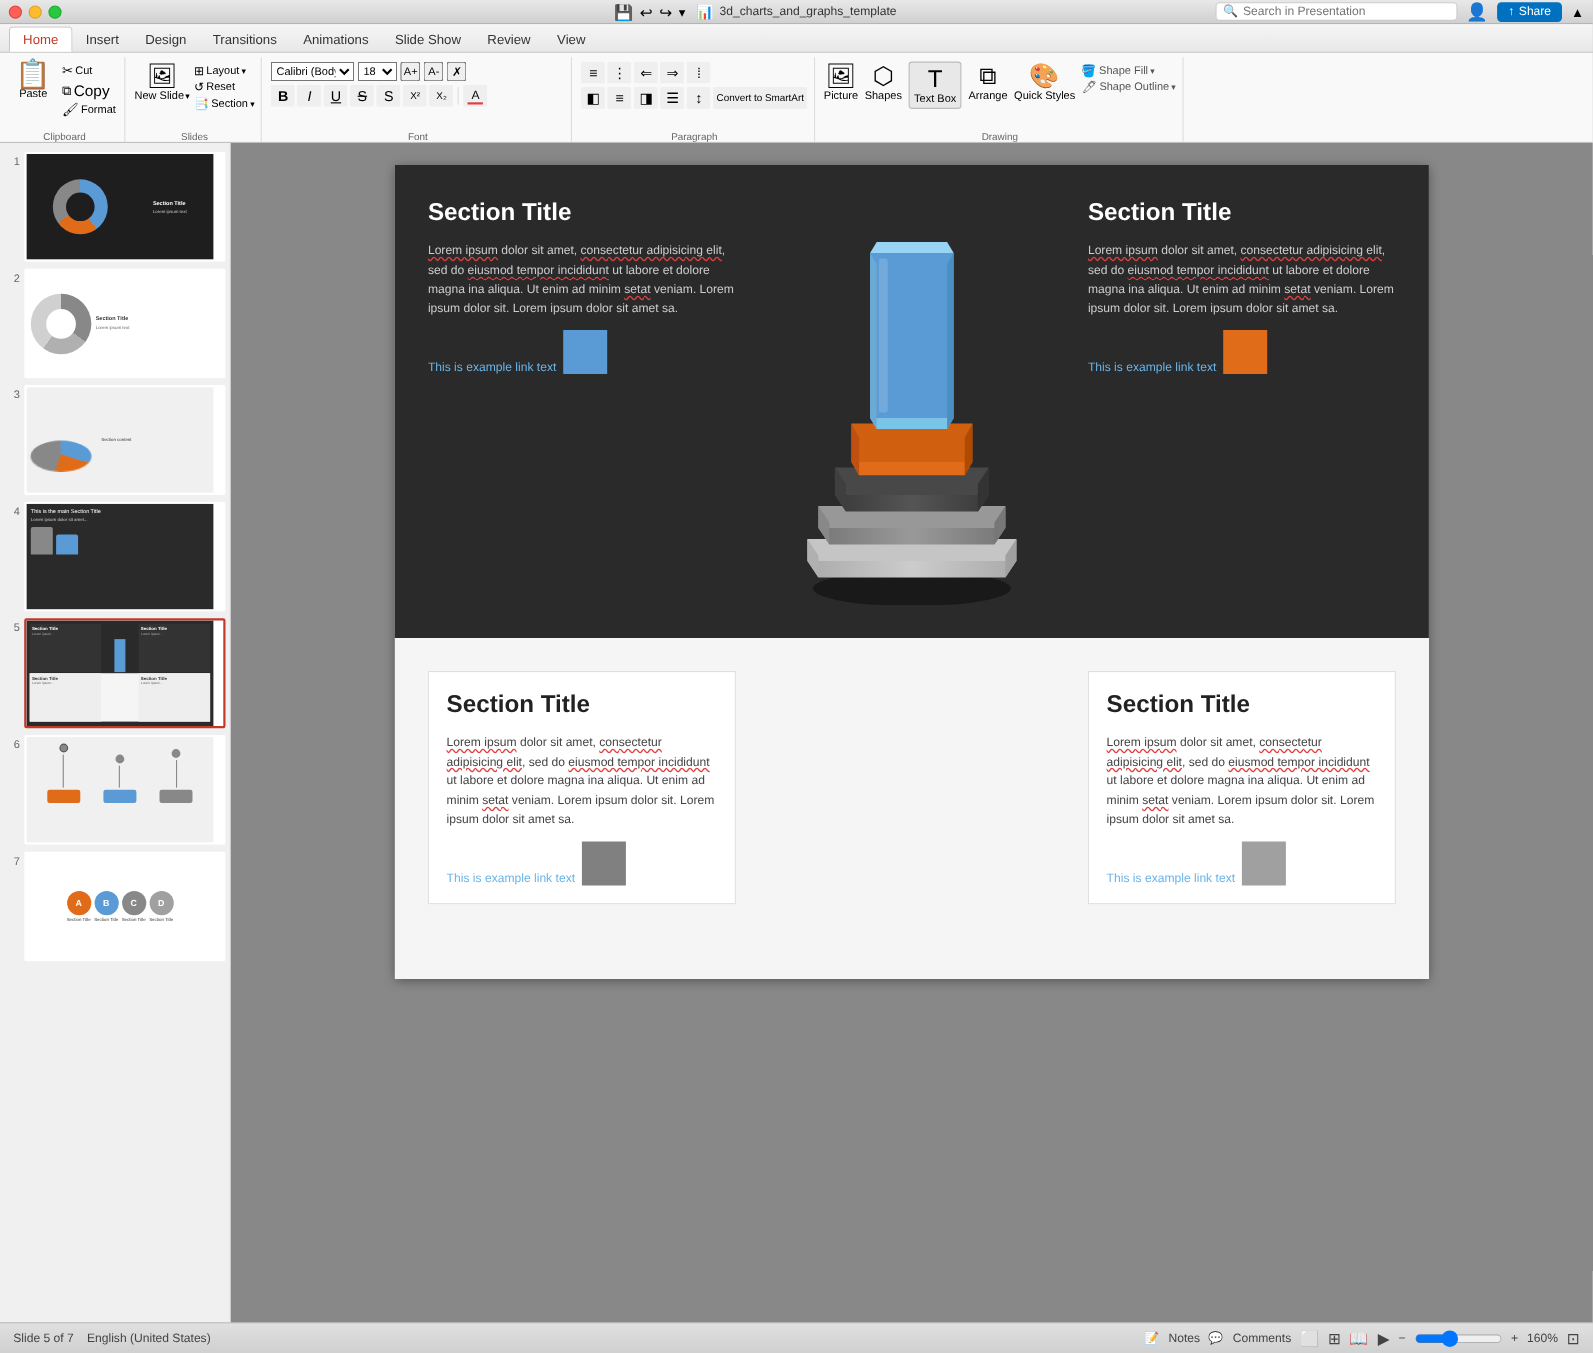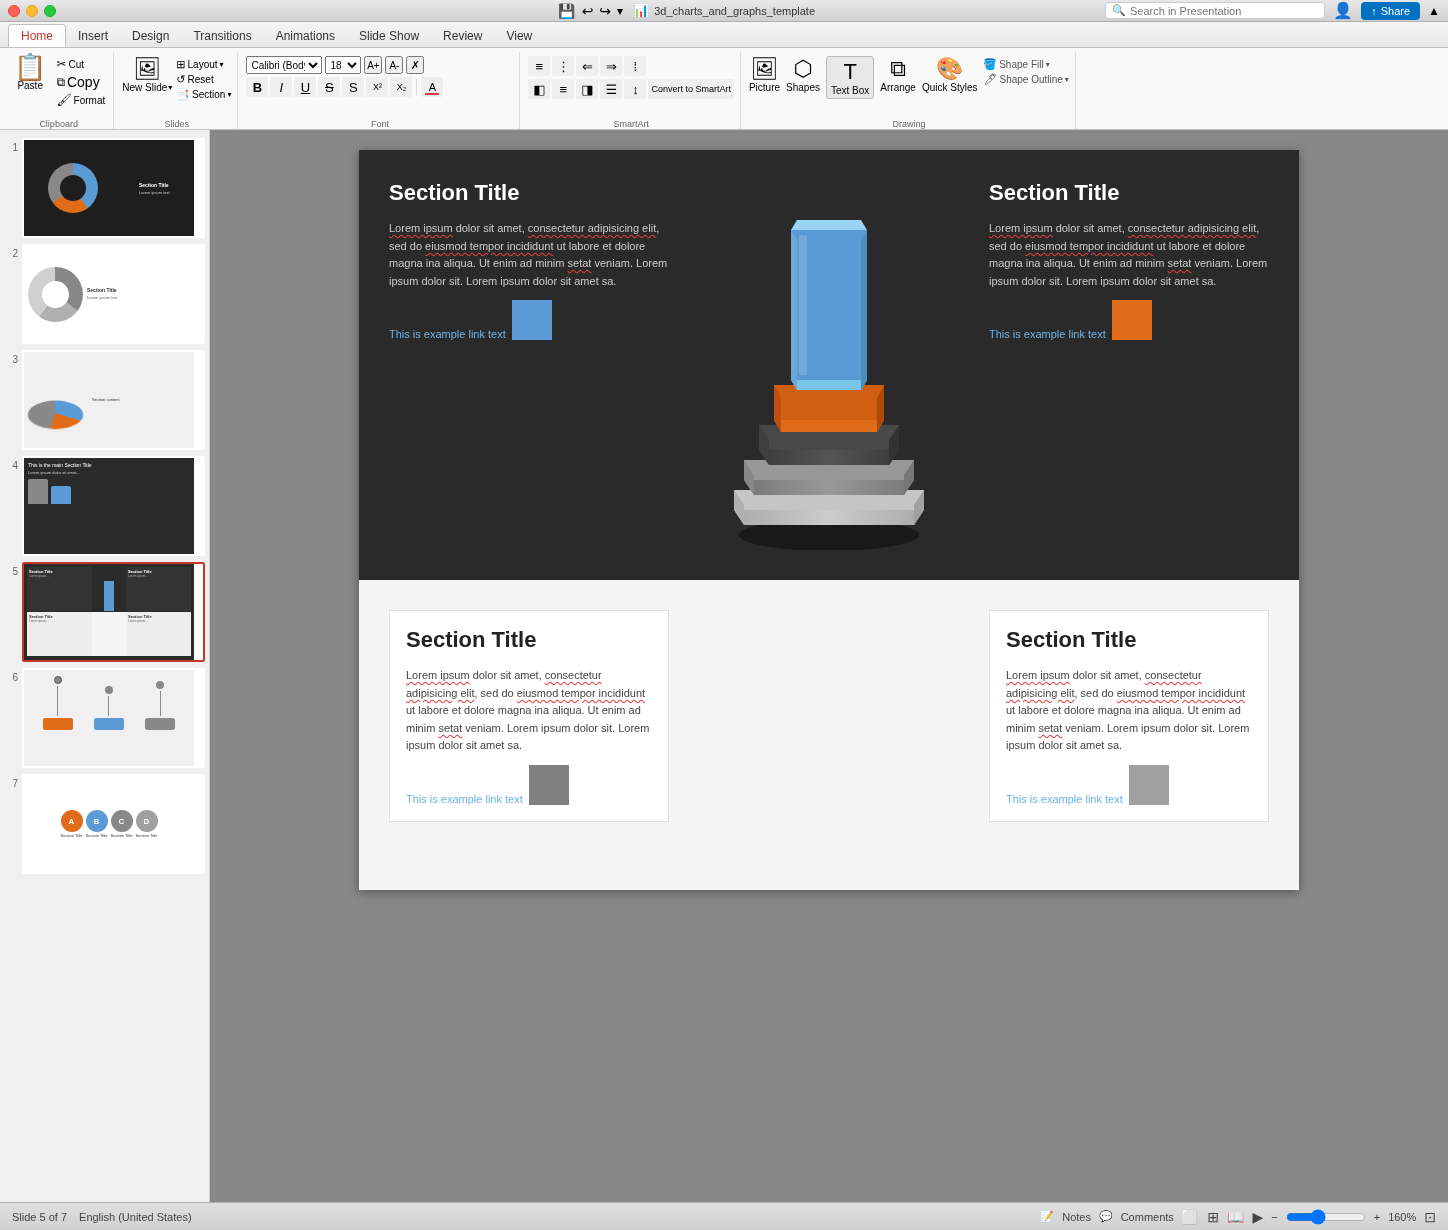--- a/index.html
+++ b/index.html
@@ -228,21 +228,21 @@
         </div>
         <div style="display:flex; align-items:center; gap:2px;">
           <button class="format-btn">◧</button>
           <button class="format-btn">≡</button>
           <button class="format-btn">◨</button>
           <button class="format-btn">☰</button>
           <button class="format-btn">↕</button>
           <button class="format-btn" style="font-size:9px; width:auto; padding:0 2px;">Convert to SmartArt</button>
         </div>
       </div>
-      <div style="font-size:9px; color:#666; text-align:center;">SmartArt</div>
+      <div style="font-size:9px; color:#666; text-align:center;">Paragraph</div>
     </div>
   </div>
 
   <div style="display:flex; align-items:stretch; border-right:1px solid #ddd; padding:0 6px; min-width:320px;">
     <div style="display:flex; flex-direction:column; justify-content:space-between; height:100%;">
       <div style="display:flex; align-items:flex-start; gap:6px; padding-top:4px;">
         <div style="display:flex; flex-direction:column; align-items:center; cursor:pointer;">
           <span style="font-size:22px;">🖼</span>
           <span style="font-size:10px;">Picture</span>
         </div>

